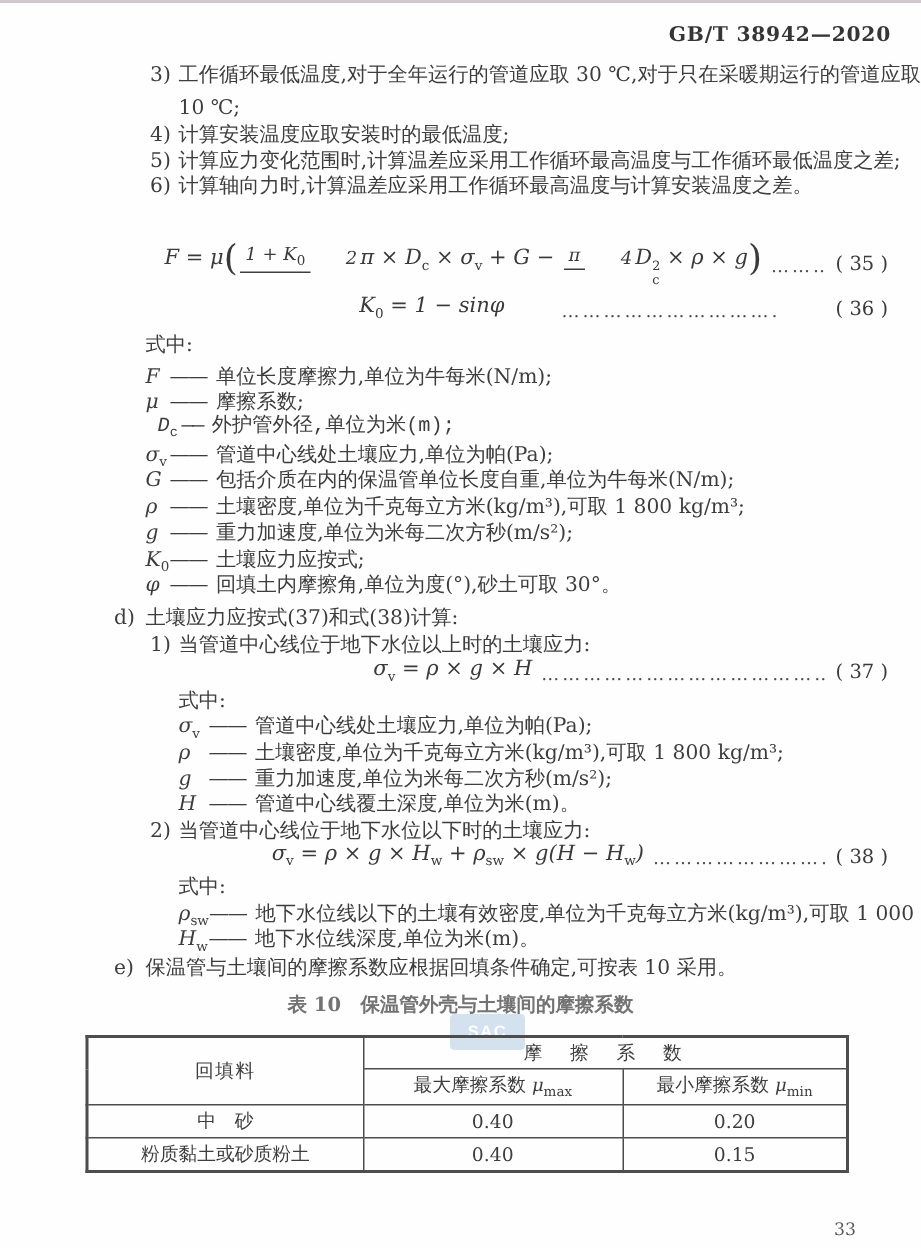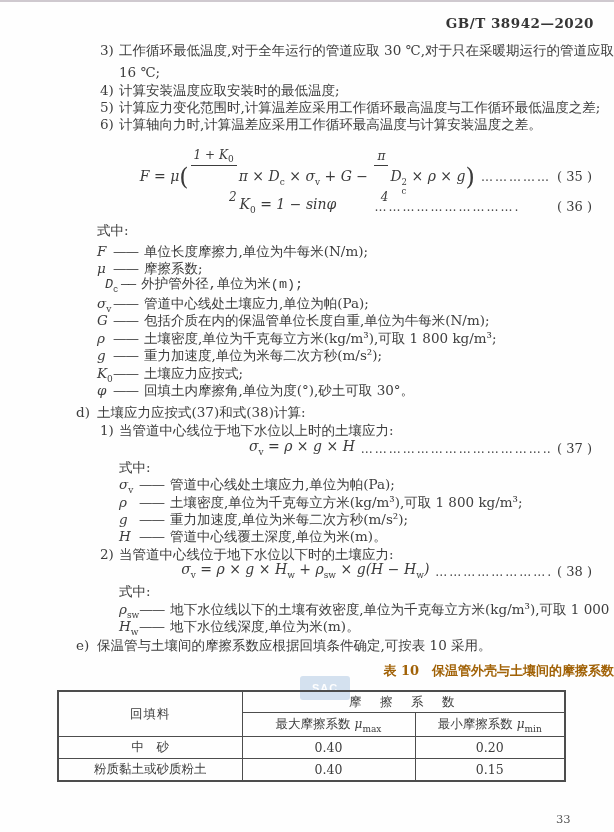--- a/index.html
+++ b/index.html
@@ -17,28 +17,28 @@
   .lvl3 .sym{min-width:20px;}
   .dash{display:inline-block;letter-spacing:-1px;margin-right:6px;color:#3d3d3d;}
   sub{font-size:9px;font-style:normal;}
   sup{font-size:9px;font-style:normal;}
   .frow{display:flex;align-items:center;left:76px;right:22px;}
   .fbody{white-space:nowrap;font-style:italic;font-size:14px;color:#3a3a3a;}
   .sp{flex:1;}
   .dots{flex:1.1;overflow:hidden;white-space:nowrap;text-align:right;font-size:12px;
         letter-spacing:2px;color:#4a4a4a;margin:0 6px;font-style:normal;}
   .fnum{font-size:13px;color:#3a3a3a;}
-  .frac{display:inline-flex;flex-direction:column;align-items:flex-end;vertical-align:middle;
+  .frac{display:inline-flex;flex-direction:row;align-items:center;vertical-align:middle;
         margin:0 2px;line-height:1.15;font-size:12px;gap:24px;}
   .frac .n{padding:0 3px 1px;border-bottom:1px solid #3d3d3d;}
   .frac .d{padding-top:1px;}
   .ss{display:inline-flex;flex-direction:column;line-height:1;vertical-align:-4px;}
   .ss sup,.ss sub{font-size:8.5px;}
   .bp{font-size:24px;font-weight:400;vertical-align:-4px;font-style:normal;}
-  .ttitle{font-weight:bold;font-size:13px;text-align:right;left:0;width:614px;color:#a16207;}
+  .ttitle{font-weight:bold;font-size:13px;text-align:center;left:0;width:614px;color:#737373;}
   .tblwrap{position:absolute;left:57px;top:688px;}
   table.t10{border-collapse:collapse;table-layout:fixed;width:507px;}
   table.t10 td{border:1px solid #4d4d4d;text-align:center;font-size:12.5px;color:#3d3d3d;
                padding:0;vertical-align:middle;}
   table.t10{border:2px solid #4d4d4d;}
   td.gh{letter-spacing:3px;height:20px;}
   td.sh{font-size:12px;height:23px;}
   td.dr{height:21px;font-size:12px;}
   td.bf{letter-spacing:1px;}
   .musym{font-style:italic;font-size:12px;}
@@ -52,21 +52,21 @@
 <body>
 
 <div class="page">
 
   <div class="row hdr" style="top:12px;right:20px;">GB/T 38942—2020</div>
 
   <div class="row" style="top:39px;left:100px;">
     <span class="ilab">3)</span><span>工作循环最低温度,对于全年运行的管道应取 30 ℃,对于只在采暖期运行的管道应取</span>
   </div>
   <div class="row" style="top:61px;left:119px;">
-    <span>16 ℃;</span>
+    <span>10 ℃;</span>
   </div>
   <div class="row" style="top:79px;left:100px;">
     <span class="ilab">4)</span><span>计算安装温度应取安装时的最低温度;</span>
   </div>
   <div class="row" style="top:96px;left:100px;">
     <span class="ilab">5)</span><span>计算应力变化范围时,计算温差应采用工作循环最高温度与工作循环最低温度之差;</span>
   </div>
   <div class="row" style="top:113px;left:100px;">
     <span class="ilab">6)</span><span>计算轴向力时,计算温差应采用工作循环最高温度与计算安装温度之差。</span>
   </div>

